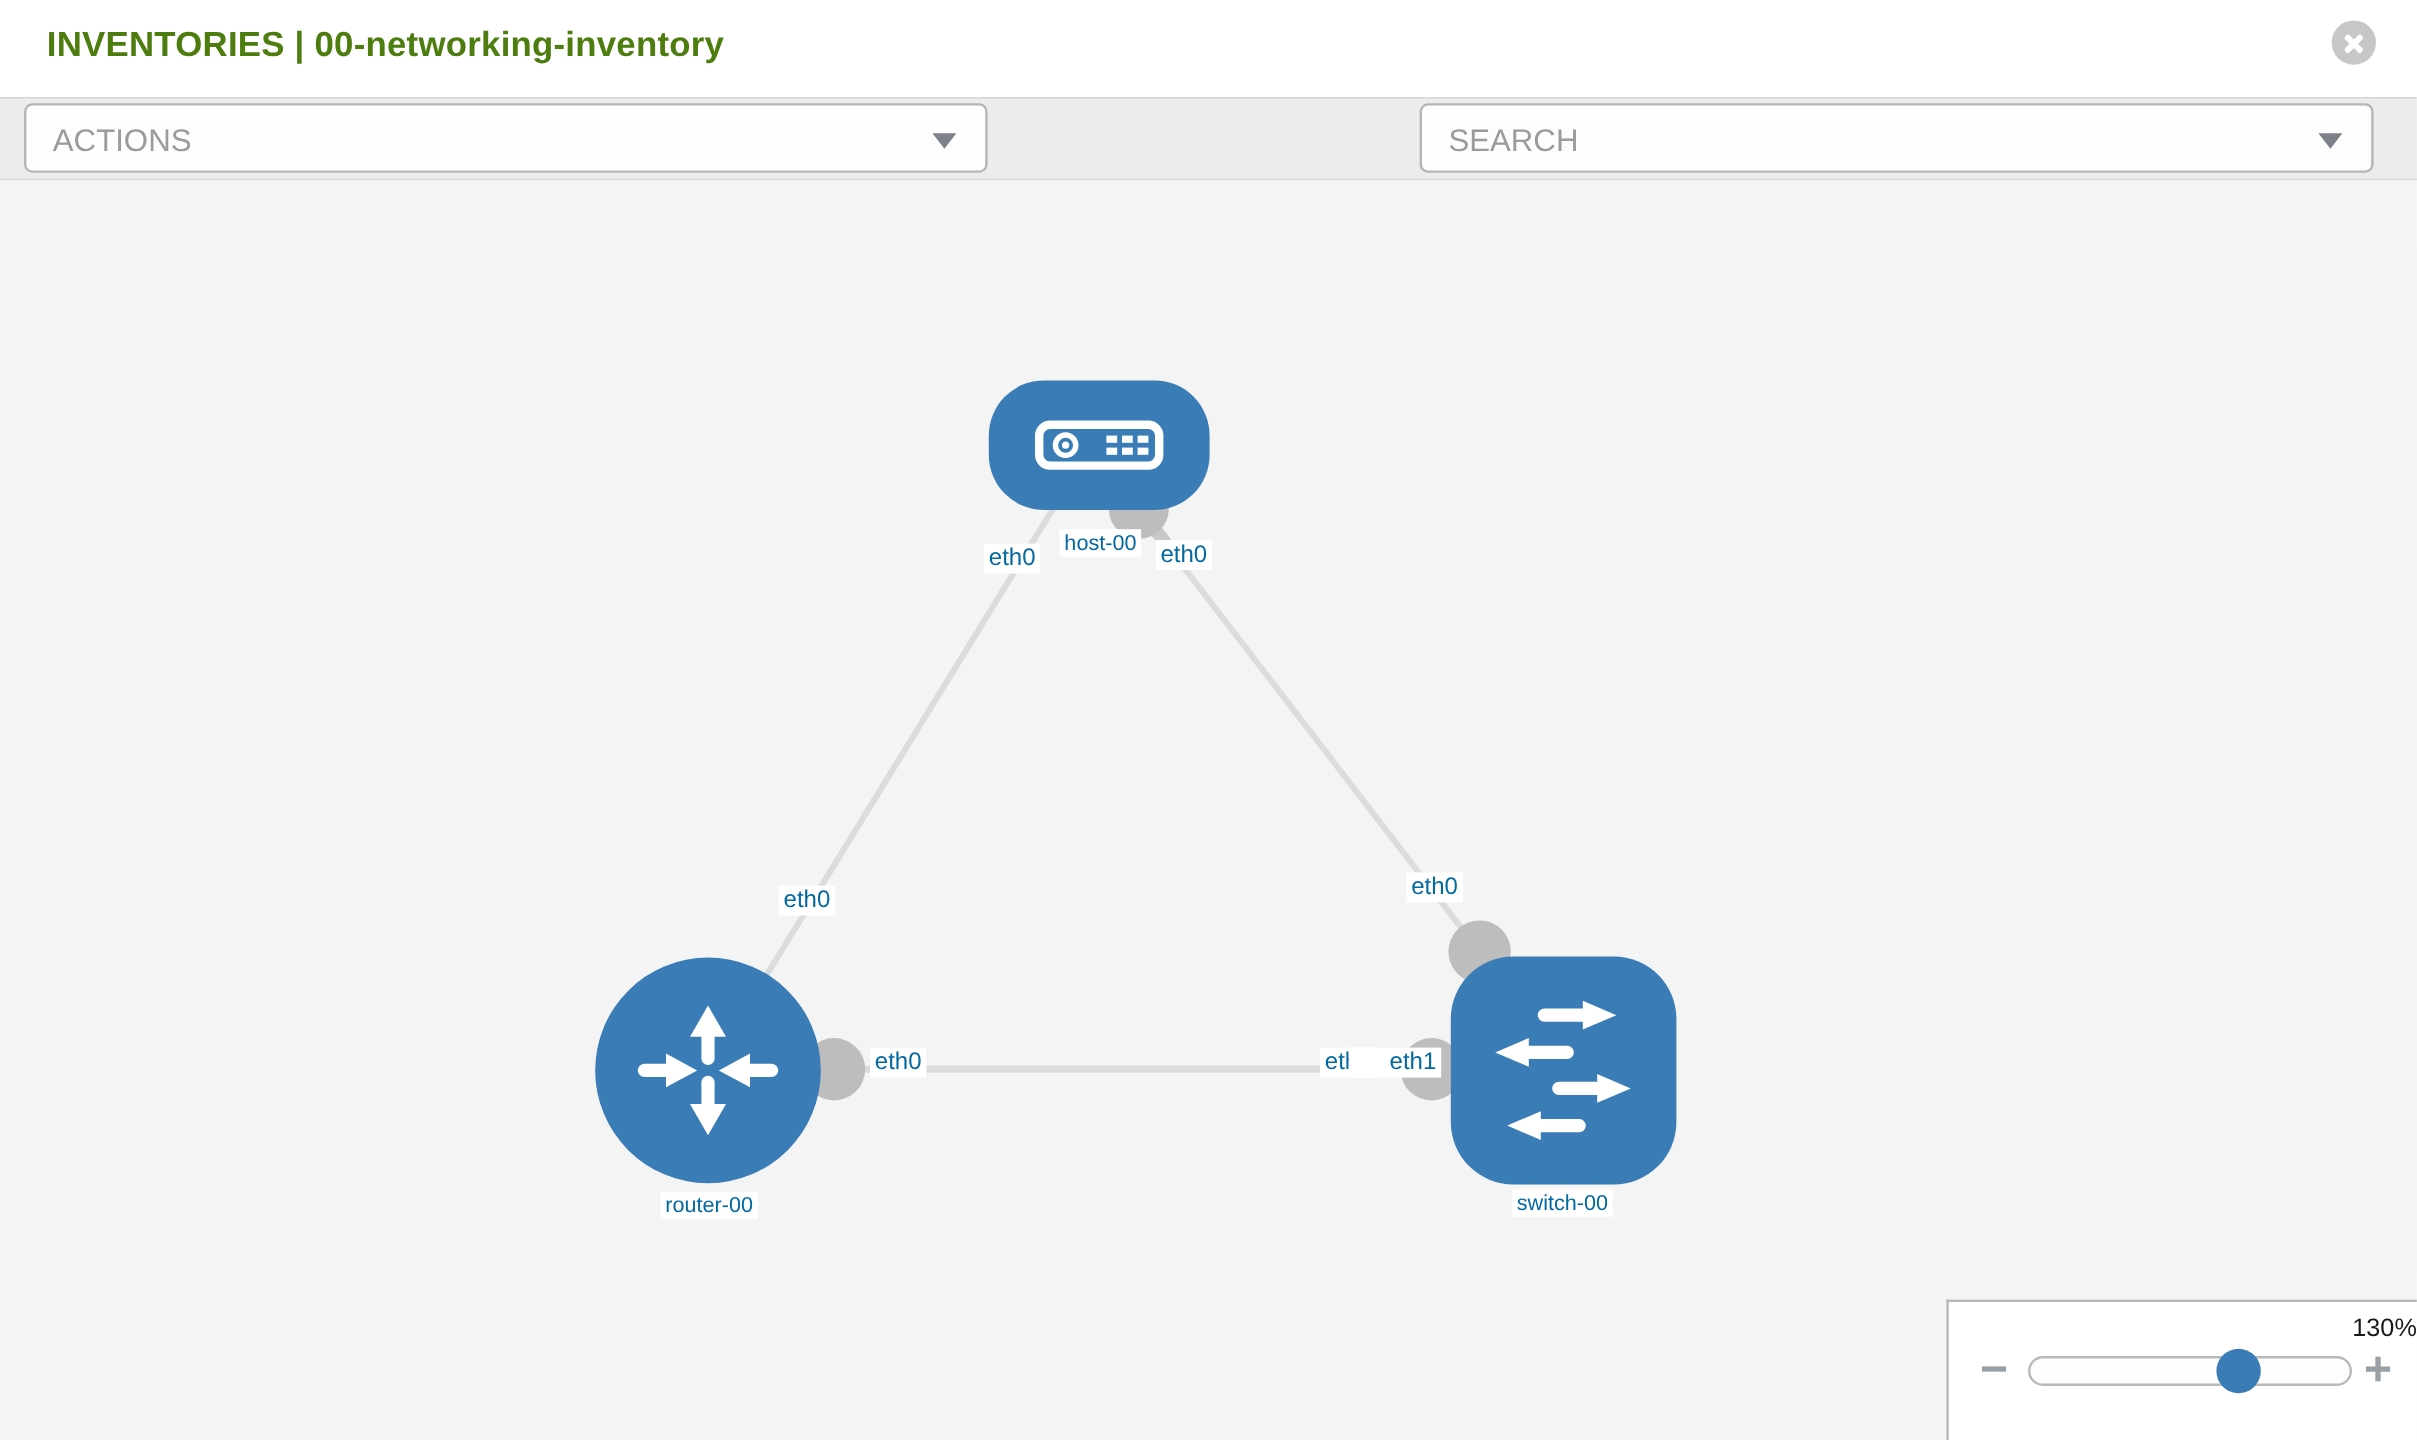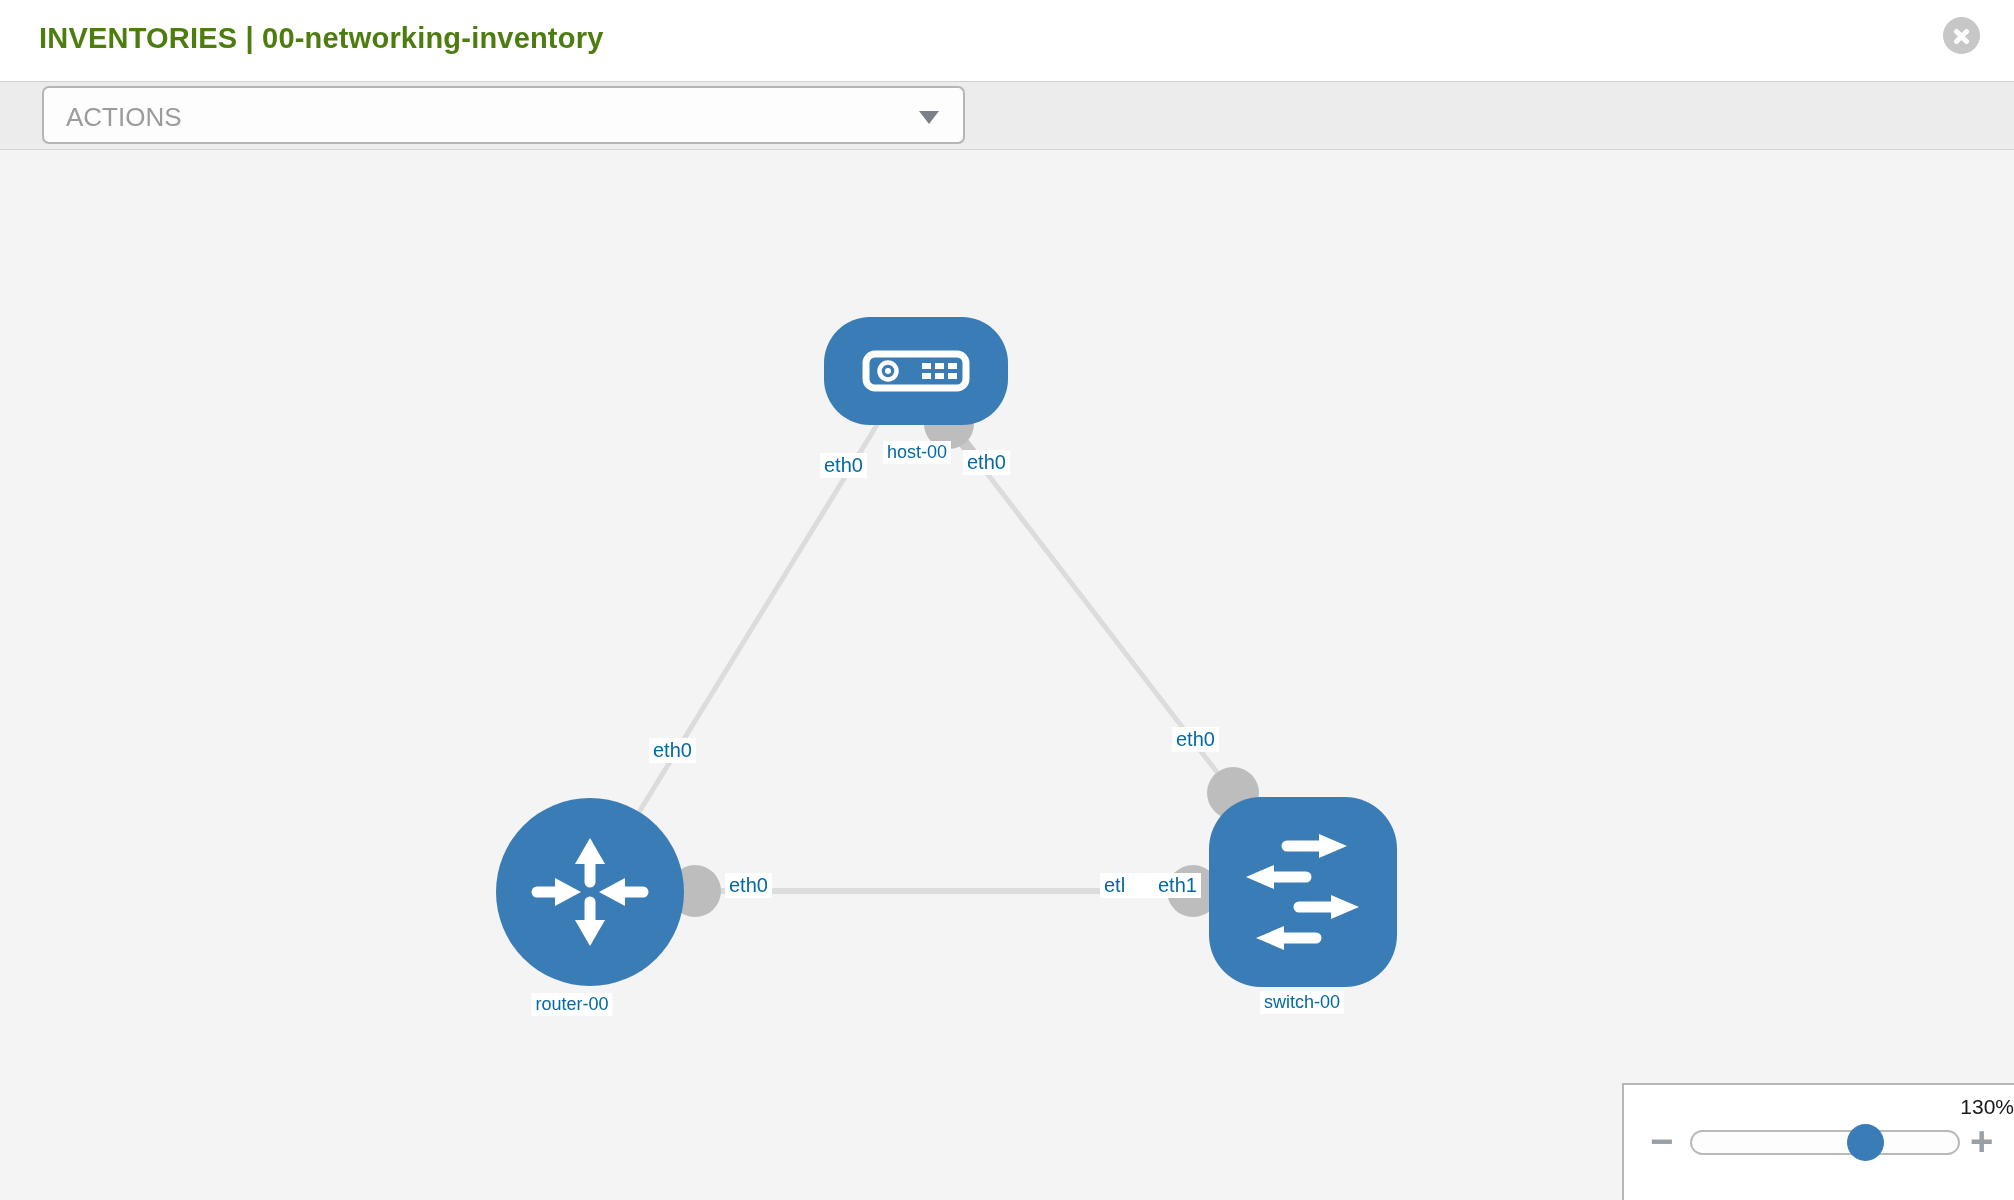--- a/index.html
+++ b/index.html
@@ -17,21 +17,21 @@
   .close-btn::after  { transform:rotate(-45deg); }
 
   
   .toolbar { position:absolute; left:0; top:81px; width:2014px; height:69px; background:#ececec;
     border-top:1px solid #d2d2d2; border-bottom:1px solid #d2d2d2; }
   .select-box { position:absolute; top:4px; height:58px; background:#fdfdfd; border:2px solid #b5b5b5;
     border-radius:7px; cursor:pointer; }
   .select-box .sel-label { position:absolute; left:22px; top:14px; font-size:26px; color:#9b9b9b; }
   .tri-down { position:absolute; width:0; height:0; border-left:10px solid transparent;
     border-right:10px solid transparent; border-top:13px solid #7b8089; top:23px; }
-  .actions-box { left:42px; width:923px; }
+  .actions-box { left:20px; width:803px; }
   .actions-box .tri-down { right:24px; }
   .search-box { left:1183px; width:795px; }
   .search-box .tri-down { right:24px; }
   .tb-icon { position:absolute; top:96px; width:40px; height:40px; cursor:pointer; }
   .tb-icon svg { width:40px; height:40px; }
   .wrench { left:1049px; }
   .key { left:1115px; }
 
   
   .canvas { position:absolute; left:0; top:150px; width:2014px; height:1050px; background:#f4f4f4; }
@@ -41,21 +41,21 @@
   .node svg { position:absolute; left:50%; top:50%; transform:translate(-50%,-50%); }
   .node-host   { left:824px; top:167px; width:184px; height:108px; border-radius:46px; }
   .node-router { left:496px; top:648px; width:188px; height:188px; border-radius:50%; }
   .node-switch { left:1209px; top:647px; width:188px; height:190px; border-radius:52px; }
 
   .lbl { position:absolute; z-index:3; background:#ffffff; color:#0369a1; white-space:nowrap;
     padding:2px 4px; line-height:1.05; }
   .node-lbl { font-size:18px; transform:translateX(-50%); }
   .if-lbl { font-size:20px; }
   .lbl-host   { left:917px; top:291px; }
-  .lbl-router { left:572px; top:843px; }
+  .lbl-router { left:591px; top:843px; }
   .lbl-switch { left:1302px; top:841px;text-align:right; }
   .if-host-left    { left:820px; top:303px; }
   .if-host-right   { left:963px; top:300px; }
   .if-mid-left     { left:649px; top:588px; }
   .if-switch-top   { left:1172px; top:577px; }
   .if-router-right { left:725px; top:723px; }
   .if-overlap-a    { left:1100px; top:723px; z-index:3; }
   .if-overlap-b    { left:1124px; top:723px; z-index:4;padding-left:34px; }
 
   
@@ -100,20 +100,24 @@
     <svg viewBox="0 0 48 48">
       <g transform="rotate(45 24 24)" stroke="#878d96" fill="none" stroke-linecap="round">
         <circle cx="11" cy="24" r="6.5" stroke-width="6"></circle>
         <line x1="18" y1="24" x2="42" y2="24" stroke-width="6"></line>
         <line x1="33" y1="24" x2="33" y2="31" stroke-width="5"></line>
         <line x1="41" y1="24" x2="41" y2="33" stroke-width="5"></line>
       </g>
     </svg>
   </div>
 
+  <div class="select-box search-box">
+    <span class="sel-label">SEARCH</span>
+    <span class="tri-down"></span>
+  </div>
 </div>
 
 <div class="canvas">
 
   <svg class="net-svg" width="2014" height="1050">
 
     <line x1="880" y1="270" x2="590" y2="742" stroke="#dcdcdc" stroke-width="5"></line>
     <line x1="949" y1="274" x2="1233" y2="643" stroke="#dcdcdc" stroke-width="5"></line>
     <line x1="590" y1="741" x2="1304" y2="741" stroke="#dcdcdc" stroke-width="6"></line>
 

